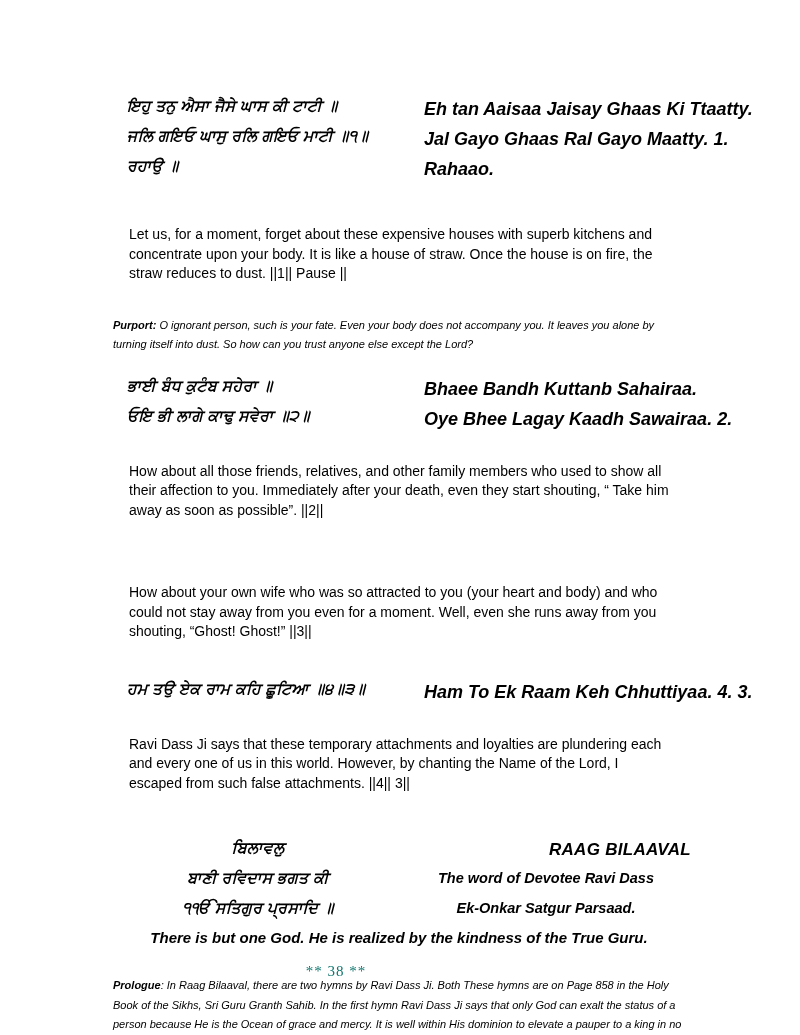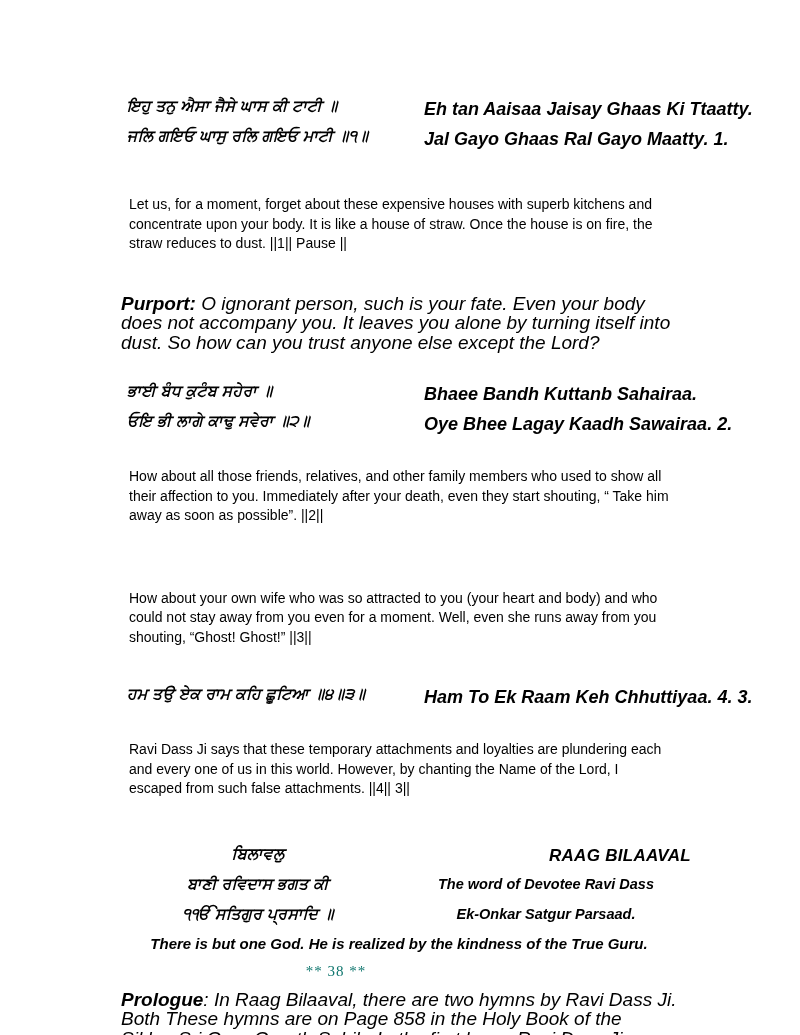--- a/index.html
+++ b/index.html
@@ -69,23 +69,23 @@
     font-family: "Liberation Sans", sans-serif;
     font-size: 14px;
     line-height: 19.5px;
     text-align: left;
     margin: 16px;
   }
 
   .purport {
     font-family: "Liberation Sans", sans-serif;
     font-style: italic;
-    font-size: 19px;
+    font-size: 11px;
     line-height: 19.5px;
-    margin: 8px;
+    margin: 0;
   }
   .purport .lead {
     font-weight: bold;
     font-style: italic;
   }
 
   .gap-sm { height: 9px; }
   .gap-md { height: 16px; }
   .gap-lg { height: 22px; }
   .gap-xl { height: 30px; }
@@ -156,20 +156,24 @@
 
     <div class="verse-block">
       <div class="verse-line">
         <span class="gurmukhi">ਇਹੁ ਤਨੁ ਐਸਾ ਜੈਸੇ ਘਾਸ ਕੀ ਟਾਟੀ ॥</span>
         <span class="translit">Eh tan Aaisaa Jaisay Ghaas Ki Ttaatty.</span>
       </div>
       <div class="verse-line">
         <span class="gurmukhi">ਜਲਿ ਗਇਓ ਘਾਸੁ ਰਲਿ ਗਇਓ ਮਾਟੀ ॥੧॥</span>
         <span class="translit">Jal Gayo Ghaas Ral Gayo Maatty. 1.</span>
       </div>
+      <div class="verse-line">
+        <span class="gurmukhi">ਰਹਾਉ ॥</span>
+        <span class="translit">Rahaao.</span>
+      </div>
     </div>
 
     <div class="gap-lg"></div>
 
     <p class="commentary">Let us, for a moment, forget about these expensive houses with superb kitchens and concentrate upon your body. It is like a house of straw. Once the house is on fire, the straw reduces to dust. ||1|| Pause ||</p>
 
     <div class="gap-md"></div>
 
     <p class="purport"><span class="lead">Purport:</span><span> O ignorant person, such is your fate. Even your body does not accompany you. It leaves you alone by turning itself into dust. So how can you trust anyone else except the Lord?</span></p>
 

